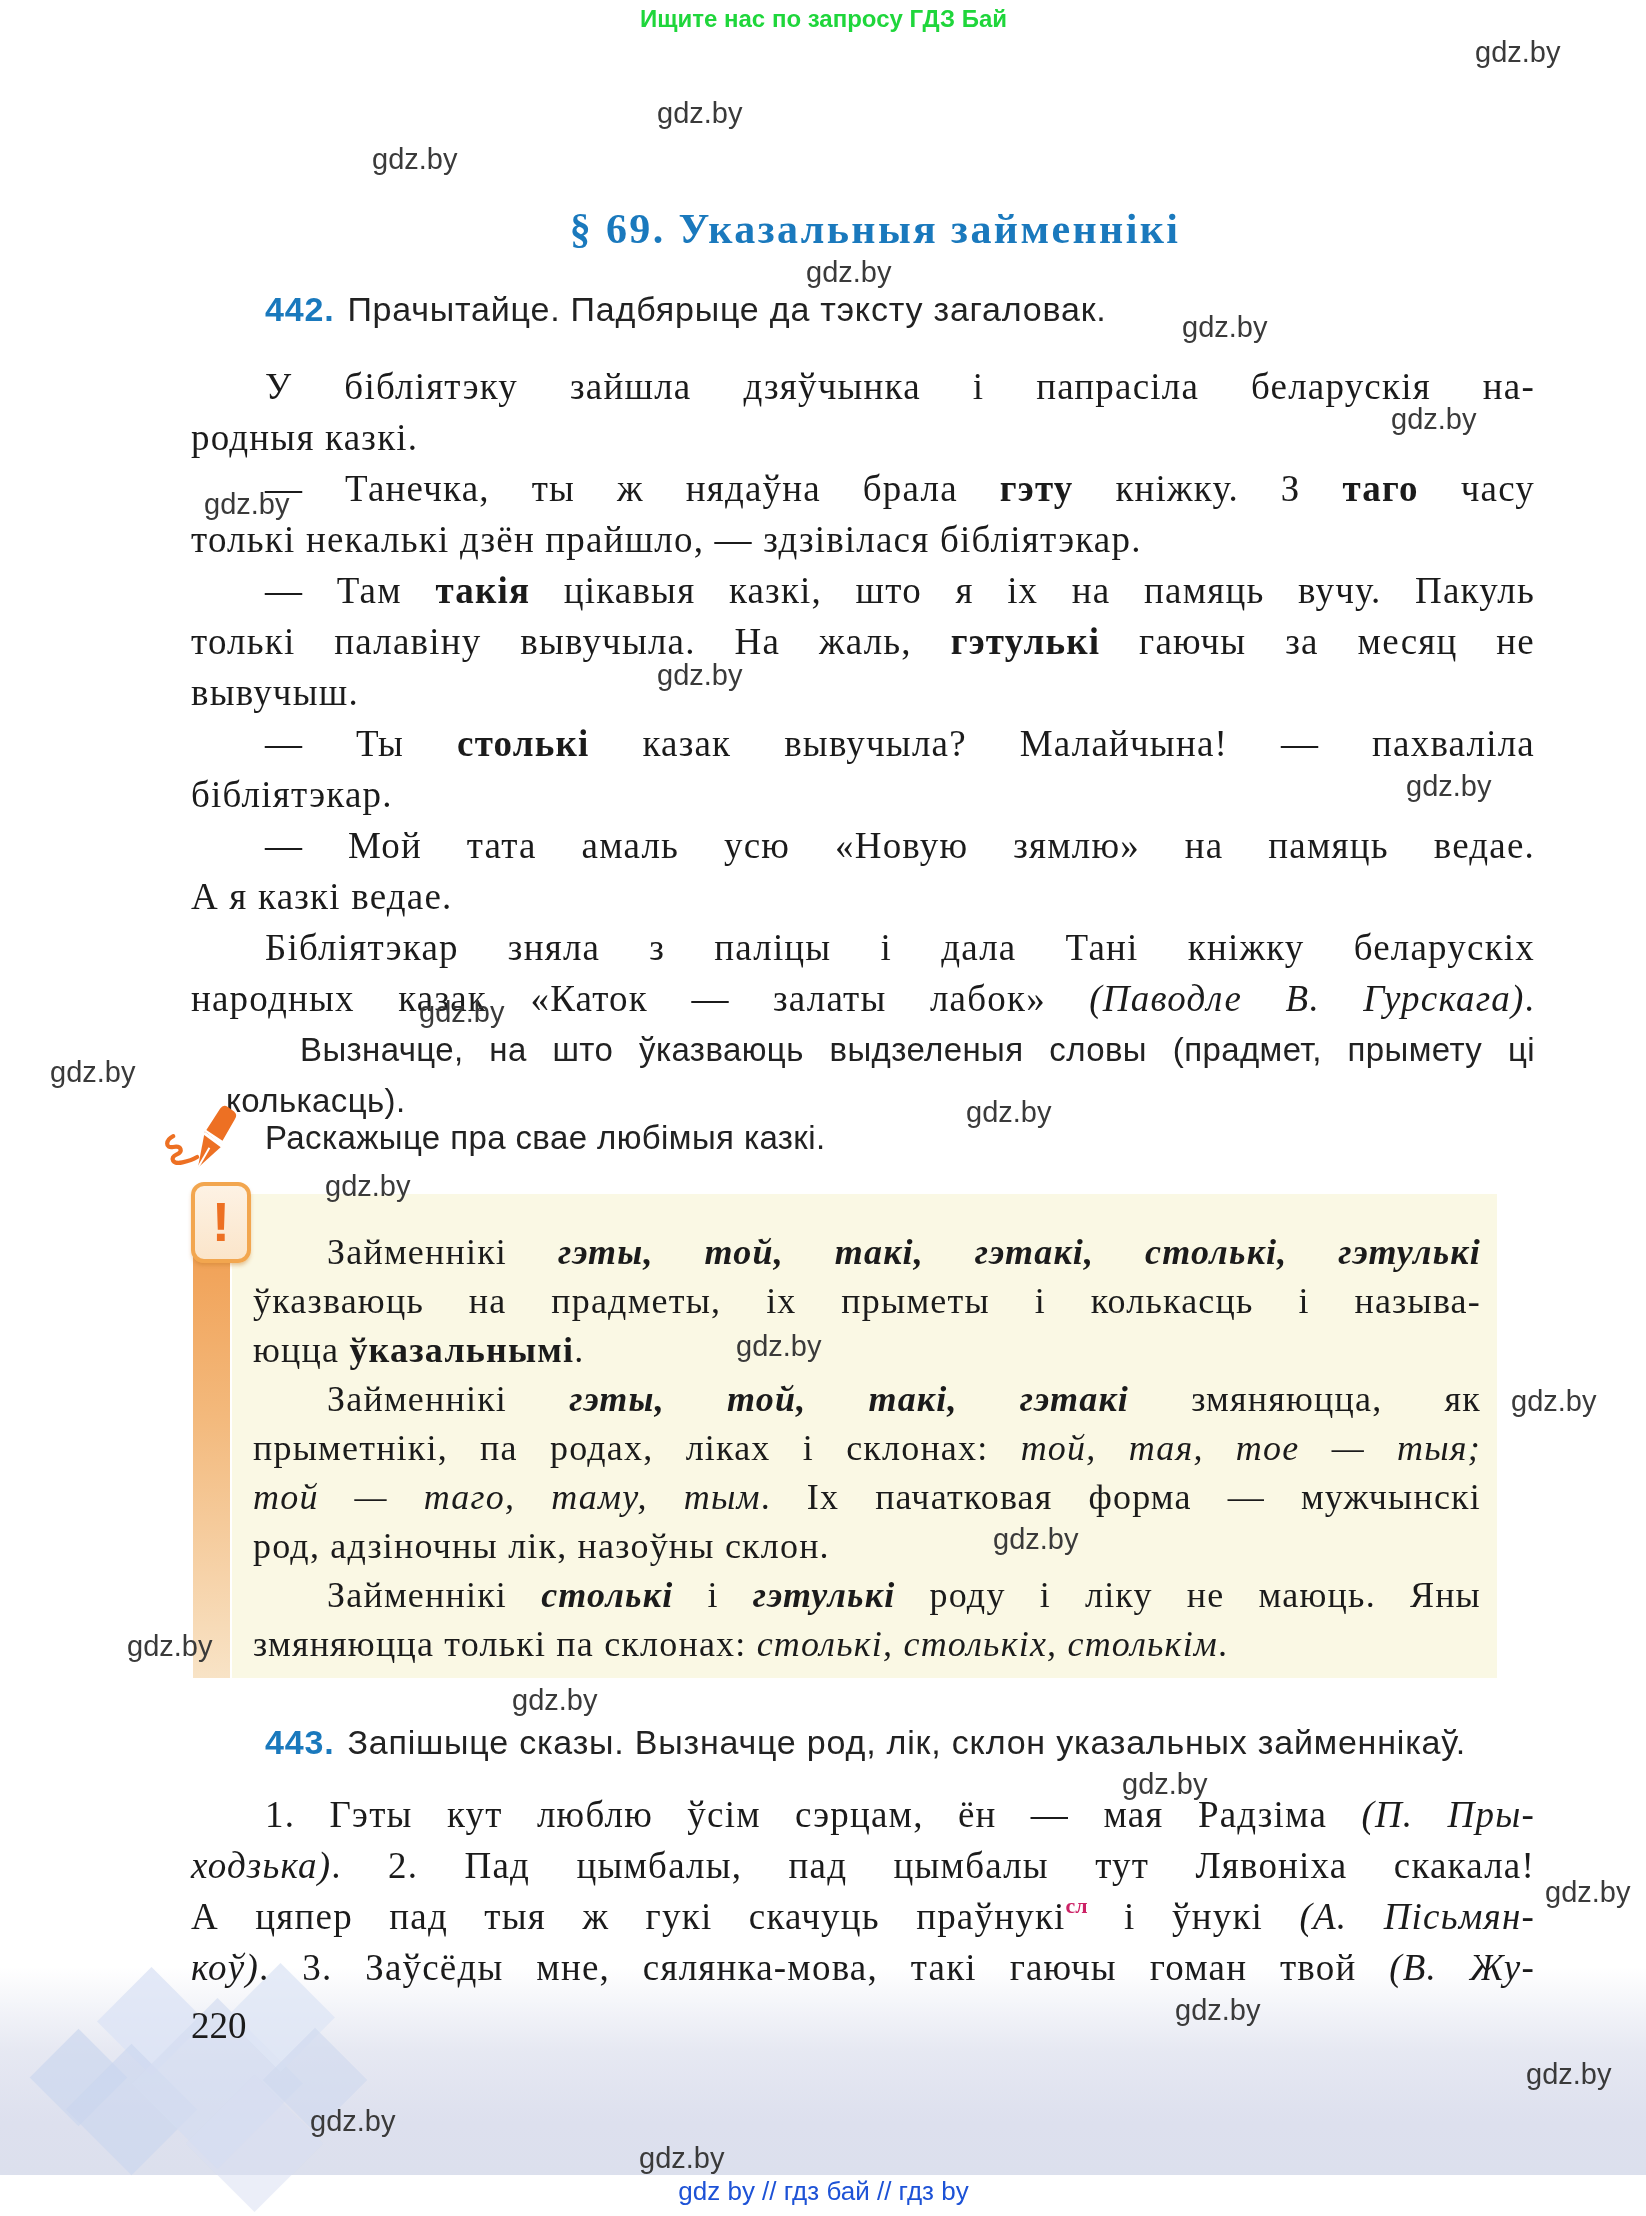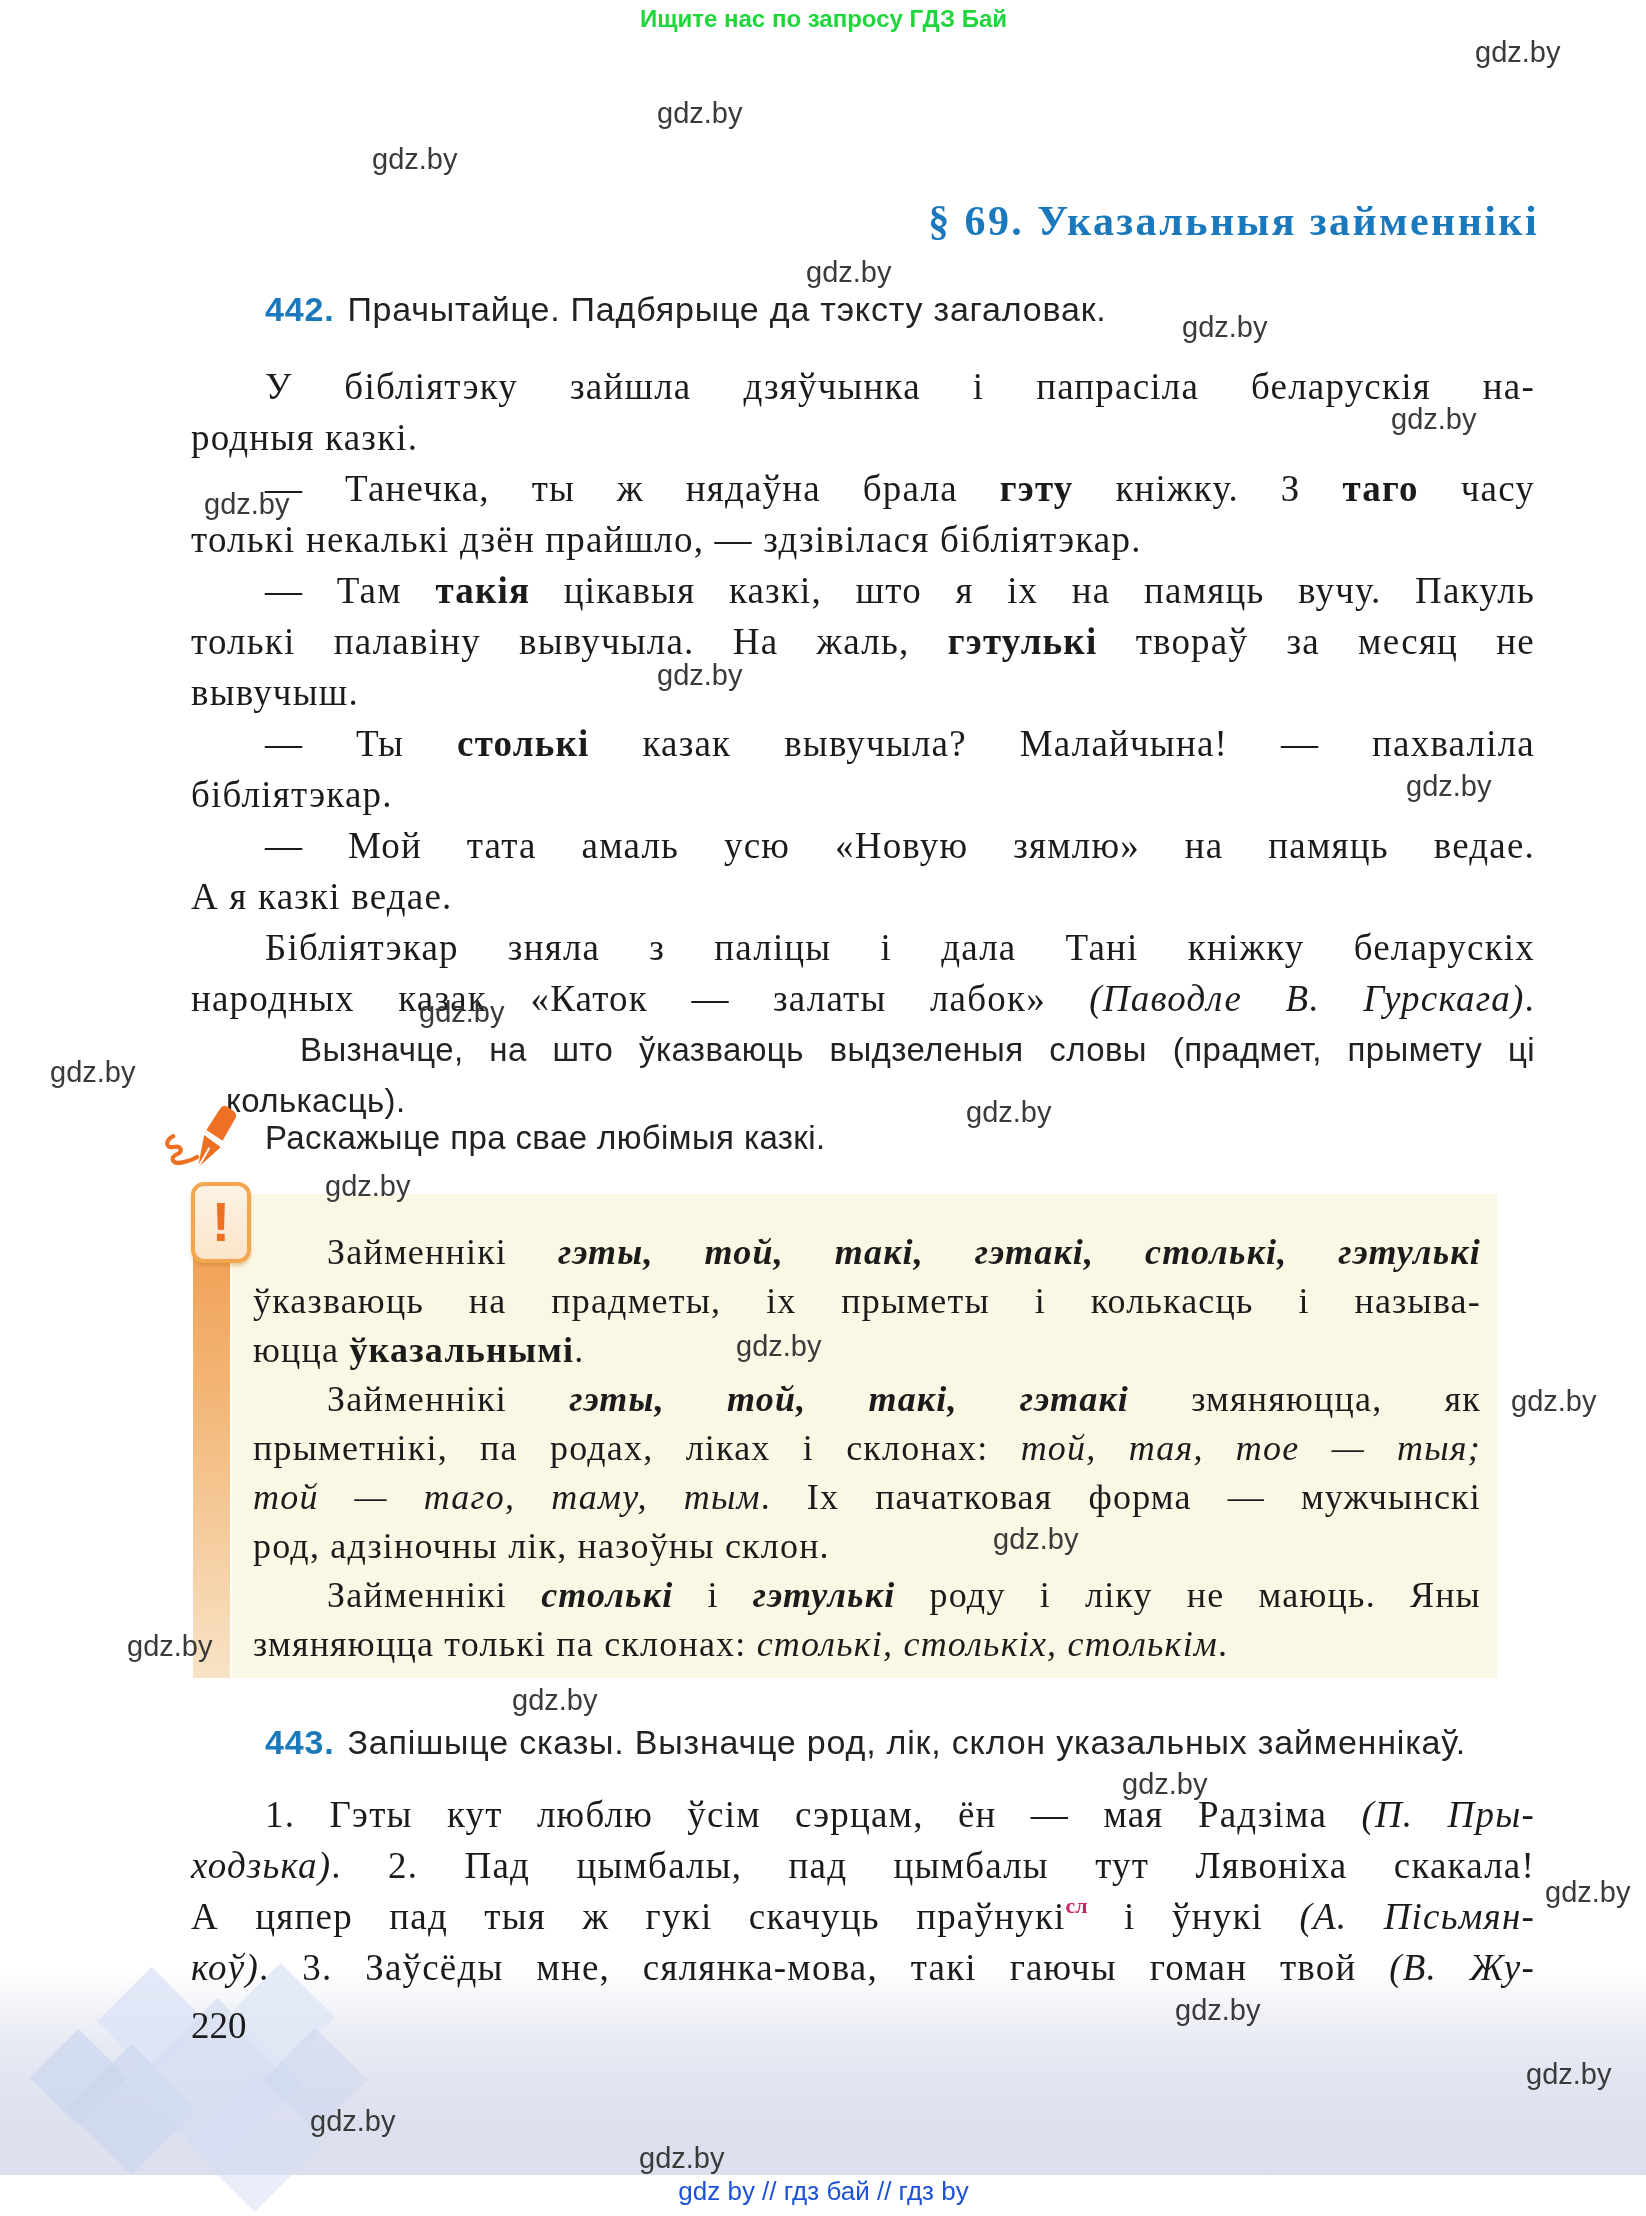--- a/index.html
+++ b/index.html
@@ -106,34 +106,34 @@
       <span class="wm" style="left: 127px; top: 1630px;">gdz.by</span>
       <span class="wm" style="left: 512px; top: 1684px;">gdz.by</span>
       <span class="wm" style="left: 1122px; top: 1768px;">gdz.by</span>
       <span class="wm" style="left: 1545px; top: 1876px;">gdz.by</span>
       <span class="wm" style="left: 1175px; top: 1994px;">gdz.by</span>
       <span class="wm" style="left: 1526px; top: 2058px;">gdz.by</span>
       <span class="wm" style="left: 310px; top: 2105px;">gdz.by</span>
       <span class="wm" style="left: 639px; top: 2142px;">gdz.by</span>
     </div>
 
-  <h1 class="heading" style="margin:4px;text-align:right;">§ 69. Указальныя займеннікі</h1>
+  <h1 class="heading" style="margin:12px;">§ 69. Указальныя займеннікі</h1>
 
   <div class="ex-header" style="top:290px;">
     <span class="ex-num">442.</span><span>Прачытайце. Падбярыце да тэксту загаловак.</span>
   </div>
 
   <div class="col" style="top:361px;">
     <div class="serif-lines">
         <div class="line ind just"><span>У бібліятэку зайшла дзяўчынка і папрасіла беларускія на-</span></div>
         <div class="line"><span>родныя казкі.</span></div>
         <div class="line ind just"><span>— Танечка, ты ж нядаўна брала </span><span class="b">гэту</span><span> кніжку. З </span><span class="b">таго</span><span> часу</span></div>
         <div class="line"><span>толькі некалькі дзён прайшло, — здзівілася бібліятэкар.</span></div>
         <div class="line ind just"><span>— Там </span><span class="b">такія</span><span> цікавыя казкі, што я іх на памяць вучу. Пакуль</span></div>
-        <div class="line just"><span>толькі палавіну вывучыла. На жаль, </span><span class="b">гэтулькі</span><span> твораў за месяц не</span></div>
+        <div class="line just"><span>толькі палавіну вывучыла. На жаль, </span><span class="b">гэтулькі</span><span> гаючы за месяц не</span></div>
         <div class="line"><span>вывучыш.</span></div>
         <div class="line ind just"><span>— Ты </span><span class="b">столькі</span><span> казак вывучыла? Малайчына! — пахваліла</span></div>
         <div class="line"><span>бібліятэкар.</span></div>
         <div class="line ind just"><span>— Мой тата амаль усю «Новую зямлю» на памяць ведае.</span></div>
         <div class="line"><span>А я казкі ведае.</span></div>
         <div class="line ind just"><span>Бібліятэкар зняла з паліцы і дала Тані кніжку беларускіх</span></div>
         <div class="line just"><span>народных казак «Каток — залаты лабок» </span><span class="i">(Паводле В. Гурскага)</span><span>.</span></div>
       </div>
     <div class="sans-lines">
         <div class="line ind just"><span>Вызначце, на што ўказваюць выдзеленыя словы (прадмет, прымету ці</span></div>

